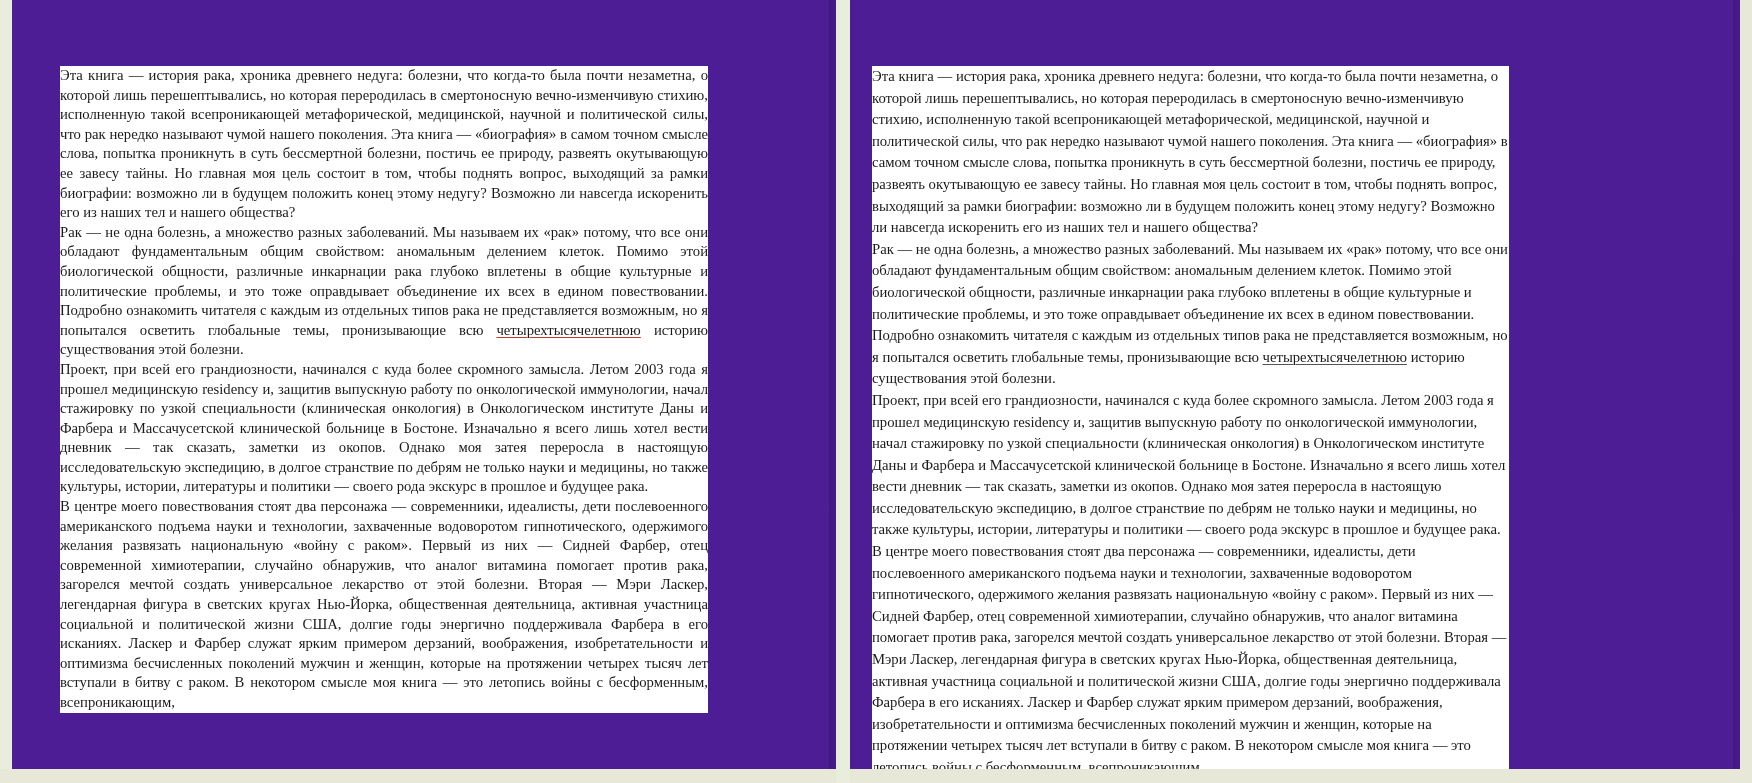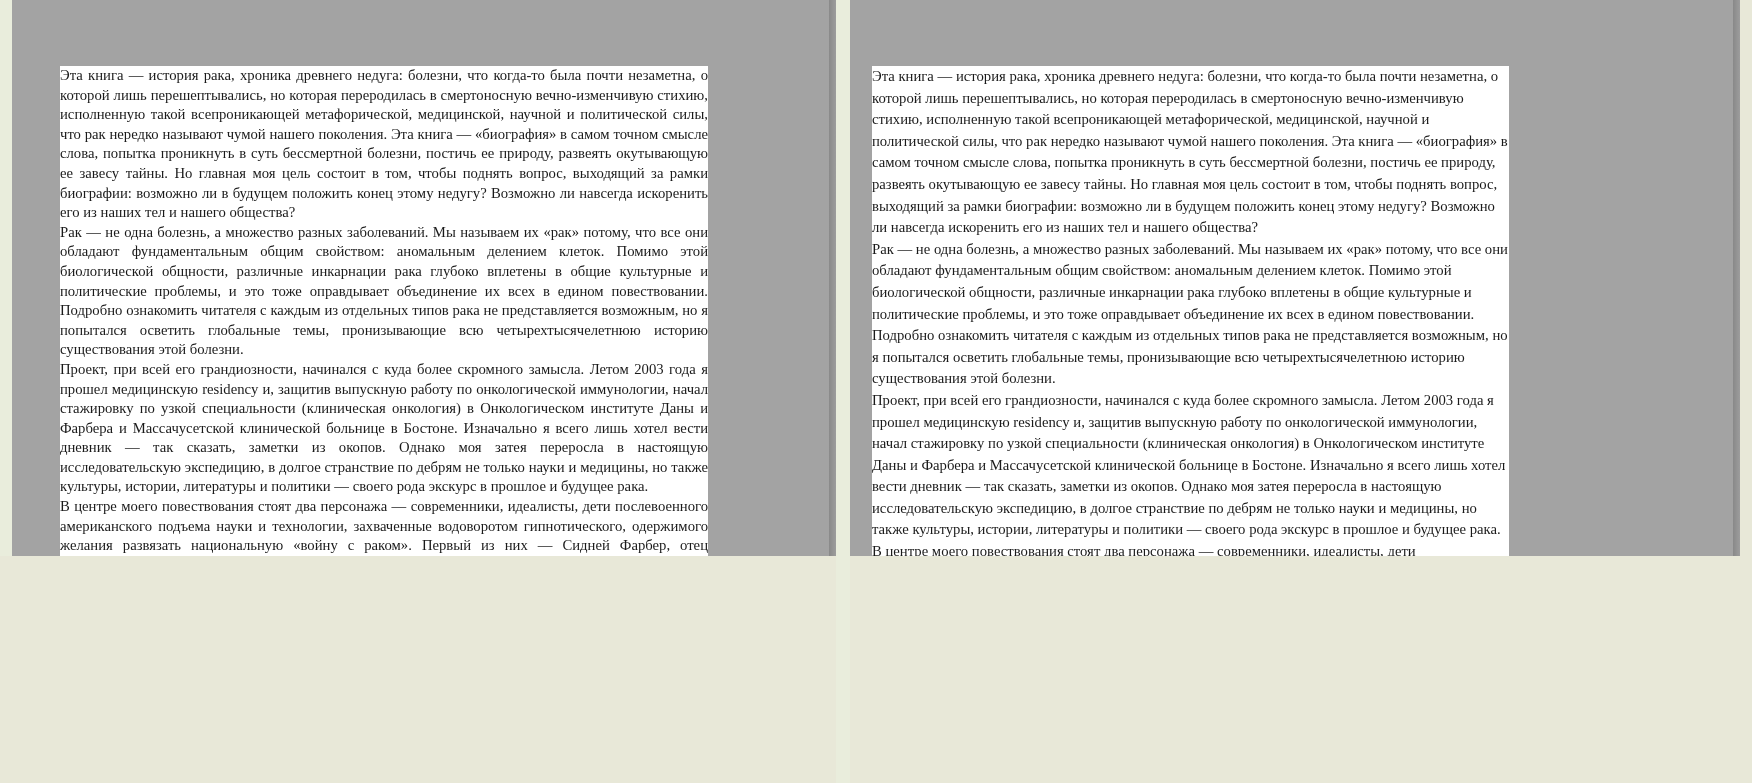--- a/index.html
+++ b/index.html
@@ -14,22 +14,22 @@
     font-family: "Liberation Serif", serif;
   }
   .viewer {
     display: flex;
     width: 1752px;
     height: 783px;
     background: #e8e8d8;
   }
   .pane {
     position: relative;
-    height: 556px;
-    background: #a3a3a3;
+    height: 769px;
+    background: #4c1d95;
     box-sizing: border-box;
     overflow: hidden;
     padding-left: 22px;
   }
   .pane-left {
     width: 836px;
     border-left: 12px solid #e9eddc;
   }
   .pane-gap {
     width: 14px;
@@ -73,20 +73,21 @@
     left: 22px;
     top: 66px;
     width: 637px;
   }
   .pane-right .text-block {
     font-size: 14.7px;
     line-height: 21.6px;
     text-align: left;
   }
   .spell-error {
+    text-decoration: underline;
     text-decoration-color: #c0392b;
     text-decoration-style: solid;
     text-decoration-thickness: 1px;
     text-underline-offset: 2px;
     margin-top: 34px;
   }
   .pane-right .spell-error {
     text-decoration-color: #555555;
   }
 </style>

